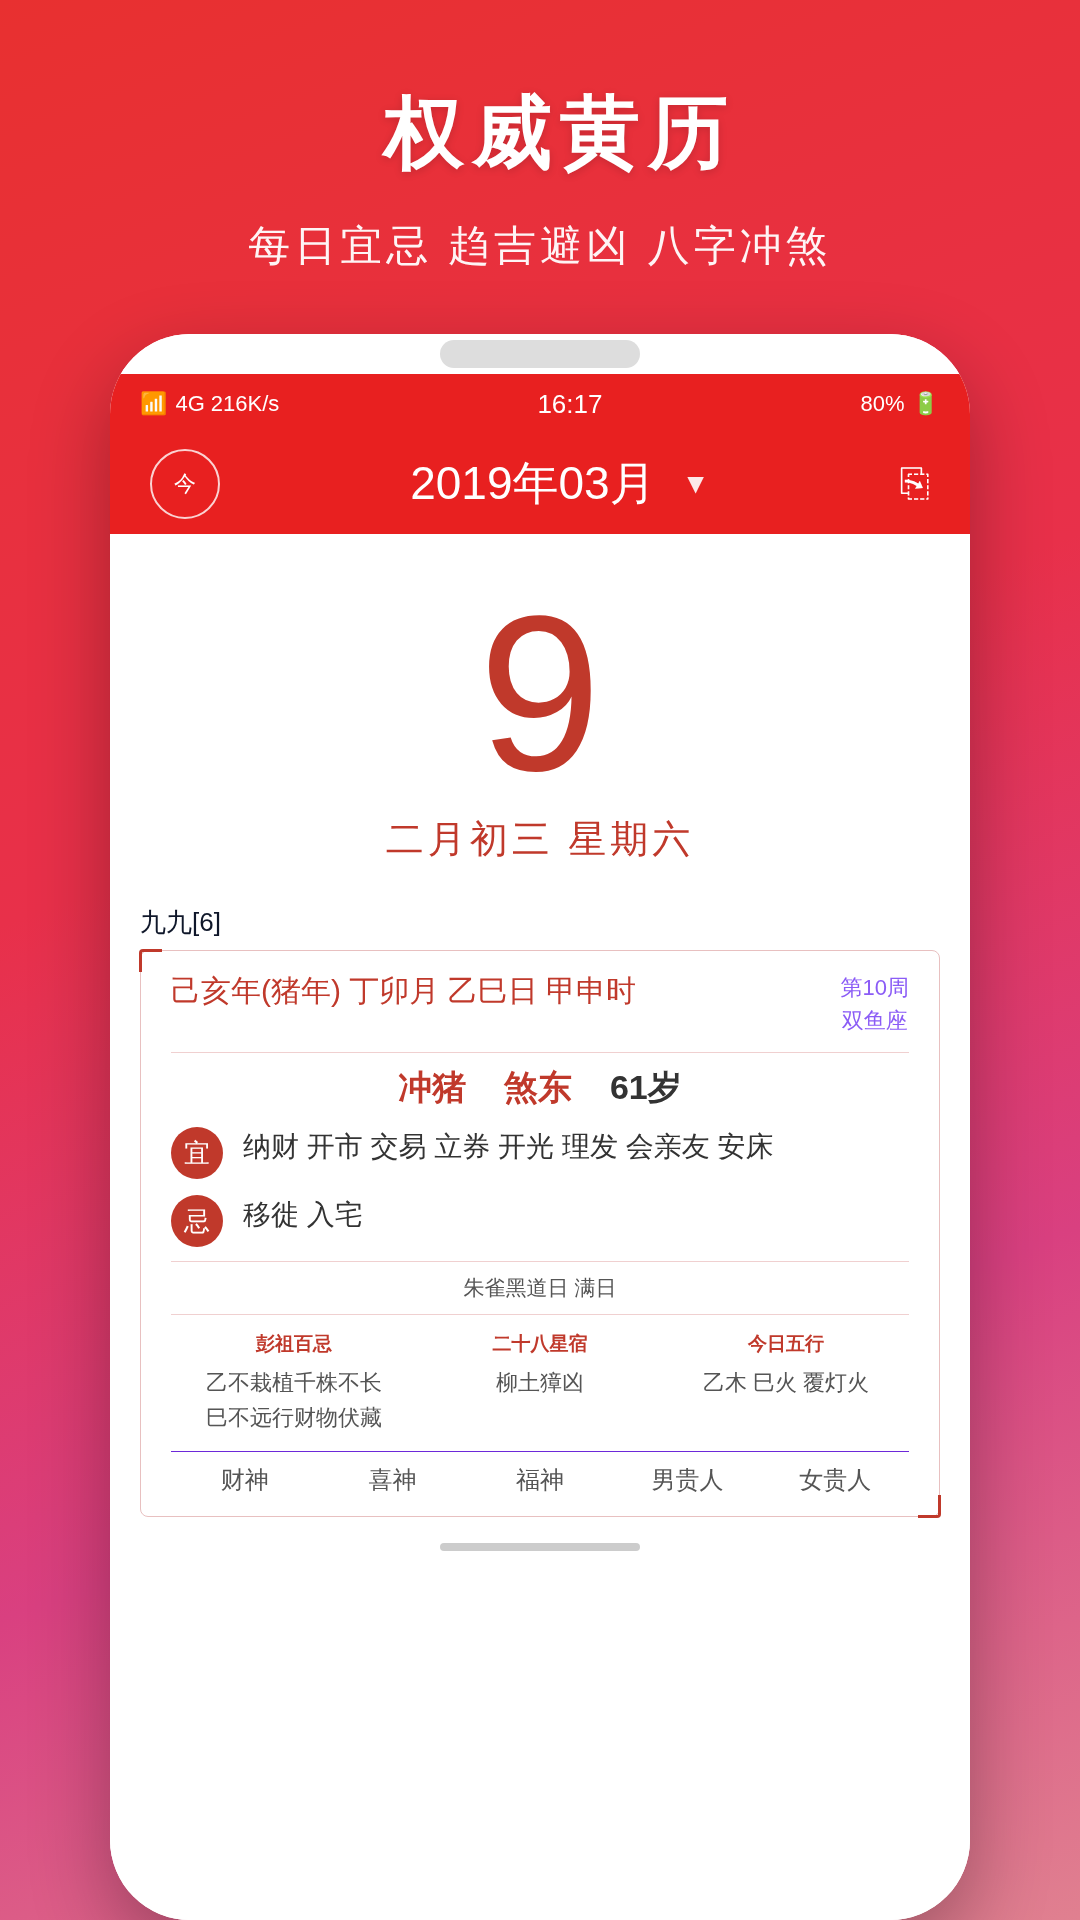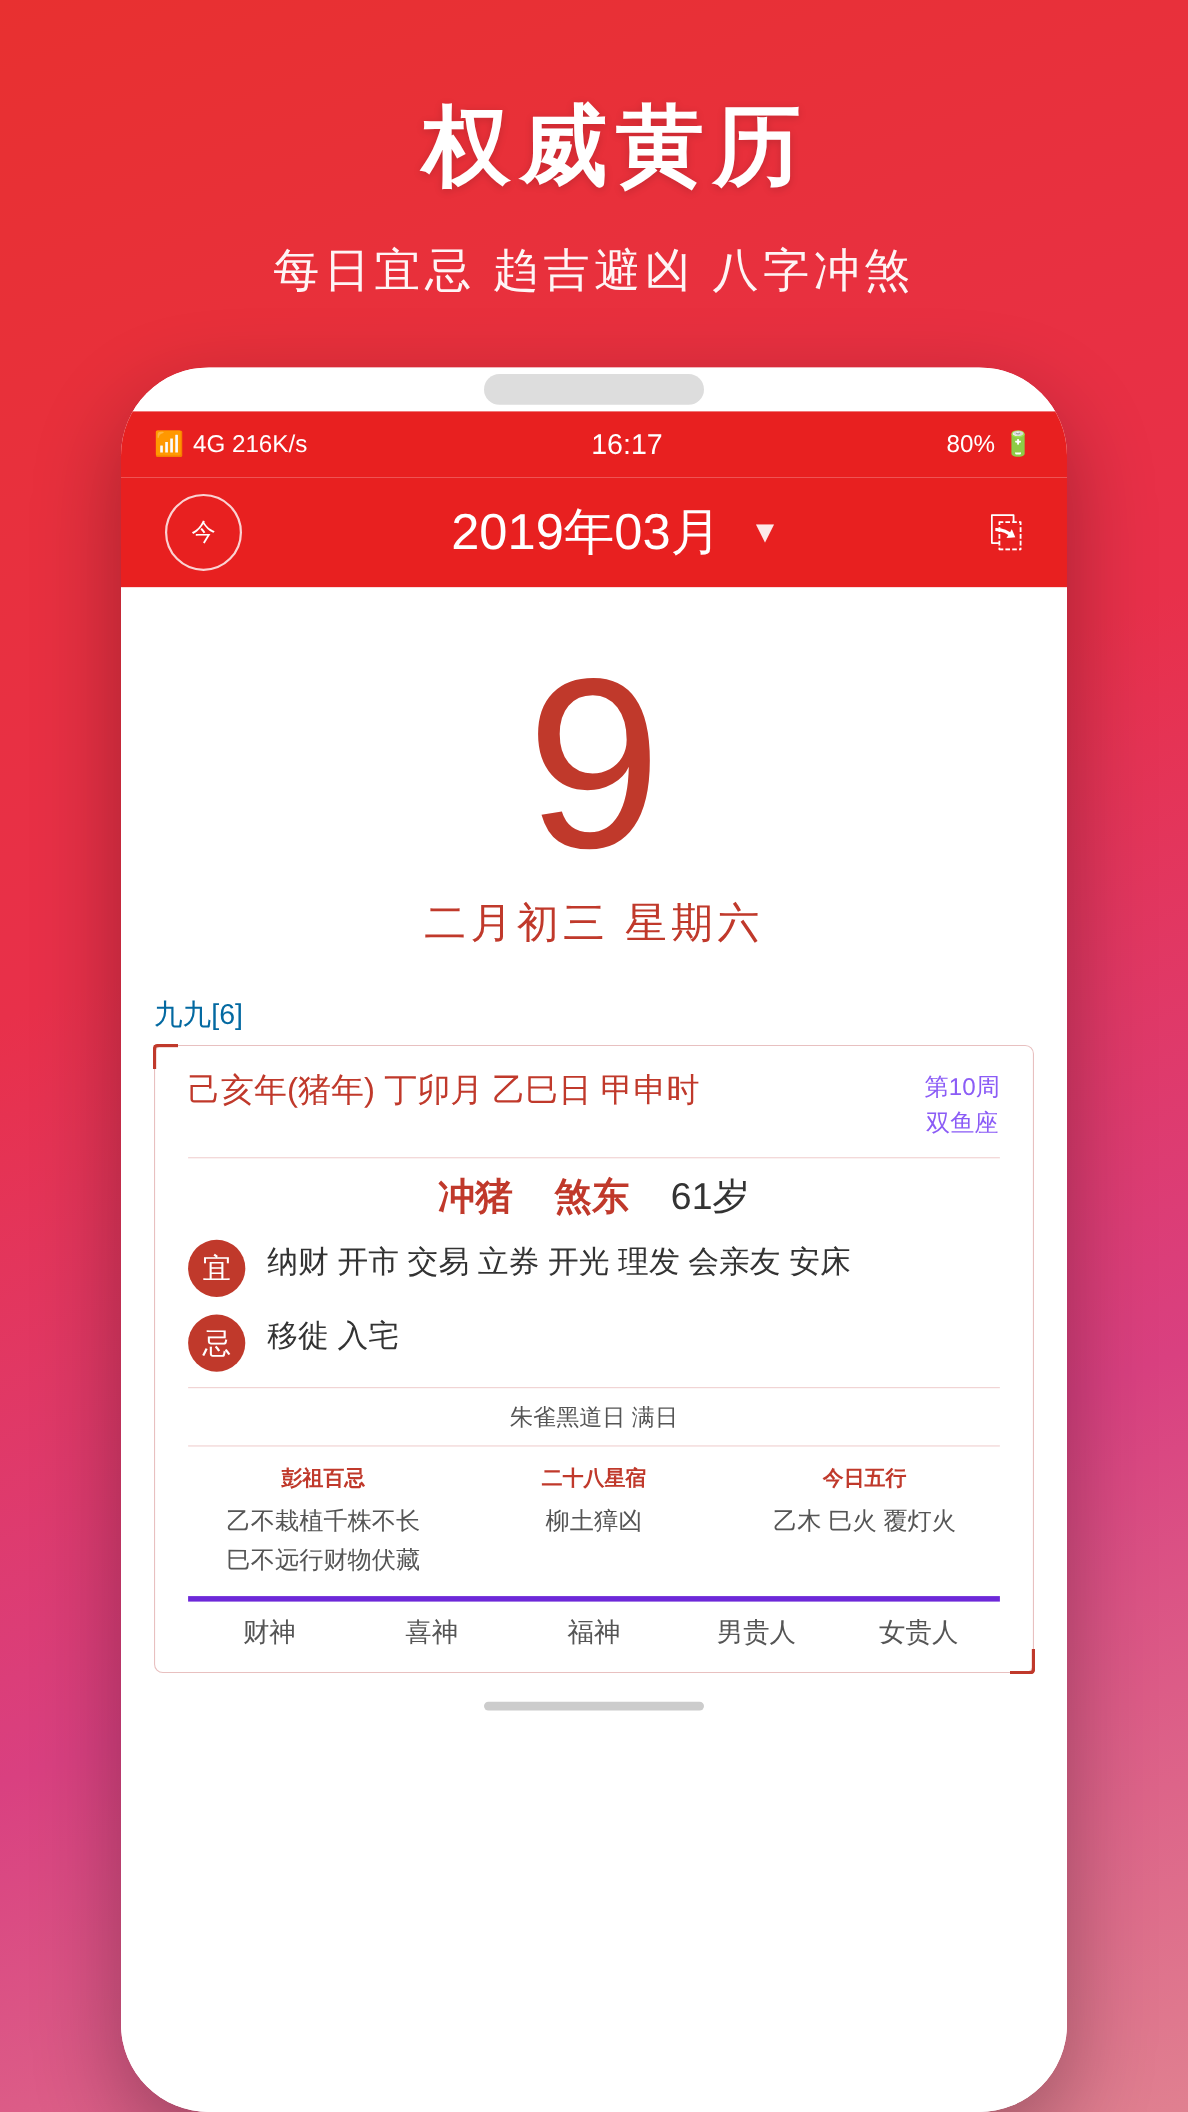--- a/index.html
+++ b/index.html
@@ -143,21 +143,21 @@
       letter-spacing: 4px;
     }
 
     
     .detail-section {
       width: 100%;
       padding: 0 30px;
       margin-top: 20px;
     }
     .nine-nine-label {
-      color: #0369a1;
+      color: #0f172a;
       font-size: 26px;
       margin-bottom: 10px;
     }
     .detail-card {
       border: 1.5px solid #e8c0c0;
       border-radius: 8px;
       padding: 20px 30px;
       position: relative;
     }
     .detail-card::before,
@@ -208,21 +208,21 @@
 
     .chong-row {
       text-align: center;
       font-size: 34px;
       font-weight: bold;
       color: #c0392b;
       margin: 10px 0;
     }
     .chong-row .age {
       color: #333;
-      font-weight: normal;
+      font-weight: bold;
     }
 
     .yi-ji-row {
       display: flex;
       align-items: flex-start;
       gap: 20px;
       margin: 14px 0;
     }
     .badge {
       width: 52px;
@@ -267,21 +267,21 @@
     }
     .col-content {
       font-size: 22px;
       color: #555;
       line-height: 1.6;
     }
 
     .bottom-gods {
       display: flex;
       justify-content: space-around;
-      border-top: 5px solid #6d28d9;
+      border-top: 1px solid #6d28d9;
       margin-top: 16px;
       padding-top: 12px;
     }
     .god-item {
       text-align: center;
       flex: 1;
       font-size: 24px;
       color: #555;
     }
 

